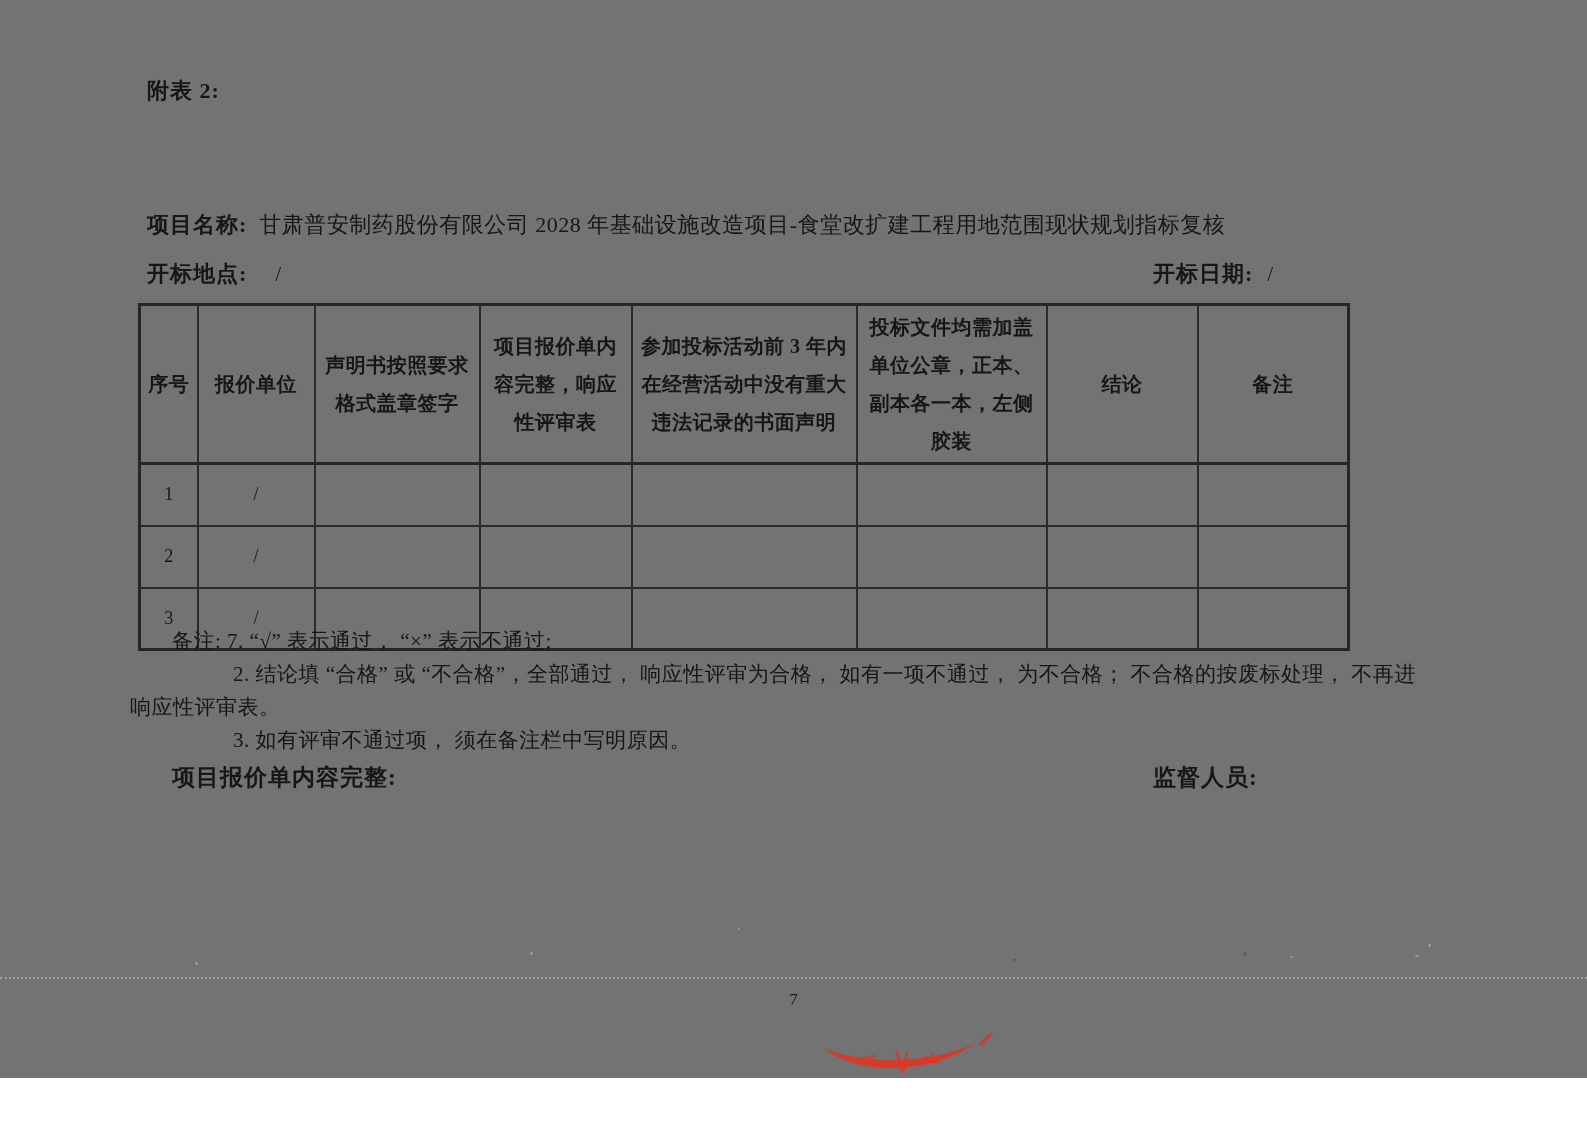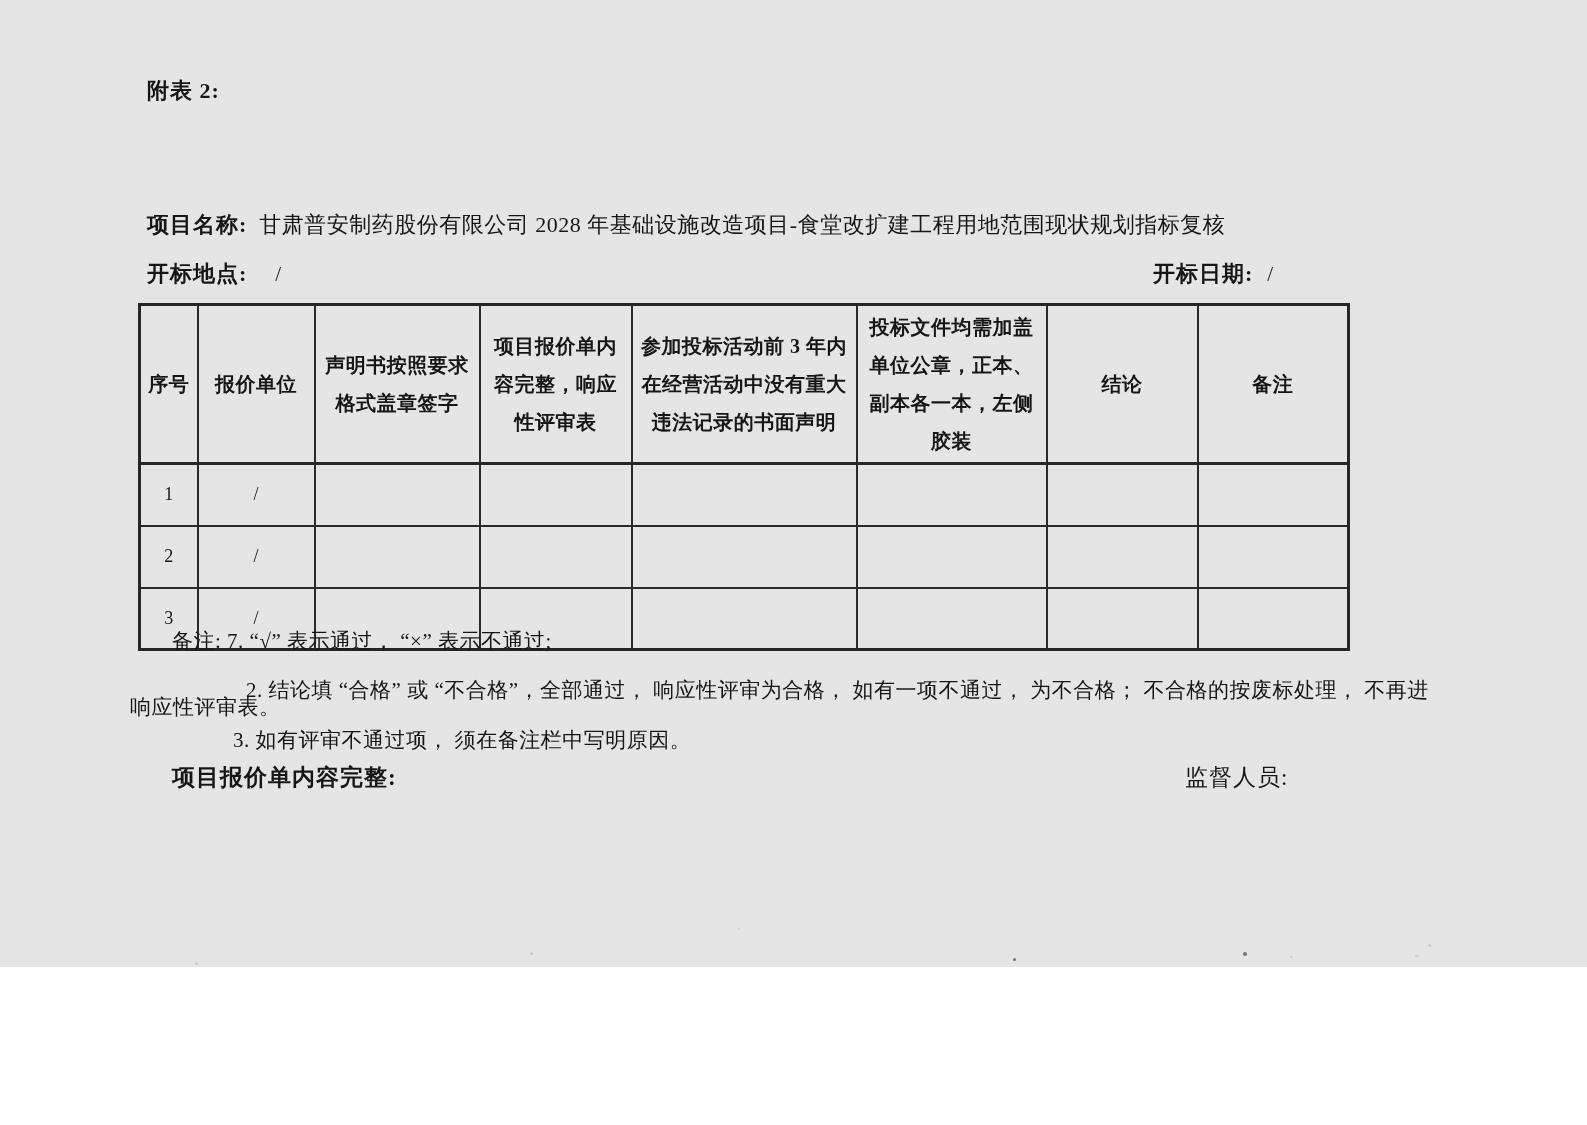--- a/index.html
+++ b/index.html
@@ -1,20 +1,20 @@
 <!DOCTYPE html>
 <html><head>
 <meta charset="utf-8">
 <style>
   * { margin:0; padding:0; box-sizing:border-box; }
   html,body { background:#ffffff; }
   .page {
     position:relative;
-    width:1587px; height:967px;
-    background:#e5e5e5;
+    width:1587px; height:1078px;
+    background:#737373;
     font-family:"Liberation Serif","DejaVu Serif",serif;
     color:#161616;
     overflow:hidden;
   }
   .annex {
     position:absolute; left:147px; top:76px;
     font-size:22px; font-weight:600; letter-spacing:1px;
   }
   .title {
     position:absolute; left:0; right:0; top:132px;
@@ -53,31 +53,31 @@
     line-height:38px; padding:2px 5px;
     border-bottom:3px solid #262626;
   }
   table.review tbody tr { height:62px; }
   table.review tbody td { font-size:18px; }
 
   .note-line {
     position:absolute; font-size:21px; letter-spacing:0.5px; white-space:nowrap;
   }
   .n1 { left:172px; top:627px; }
-  .n2 { left:246px; top:660px;margin-top:16px; }
+  .n2 { left:233px; top:660px; }
   .n3 { left:130px; top:693px; }
   .n4 { left:233px; top:726px; }
 
   .sign-left {
     position:absolute; left:172px; top:762px;
     font-size:23px; font-weight:700; letter-spacing:1px;
   }
   .sign-right {
     position:absolute; left:1153px; top:762px;
-    font-size:23px; font-weight:400; letter-spacing:1px;margin-left:32px;
+    font-size:23px; font-weight:700; letter-spacing:1px;
   }
   .page-num {
     position:absolute; left:0; right:0; top:990px;
     text-align:center; font-size:17px; color:#222;
   }
   .stamp {
     position:absolute; left:815px; top:1000px; width:185px; height:85px;
   }
   .fold-line {
     position:absolute; left:0; top:977px; width:1587px; height:0;

